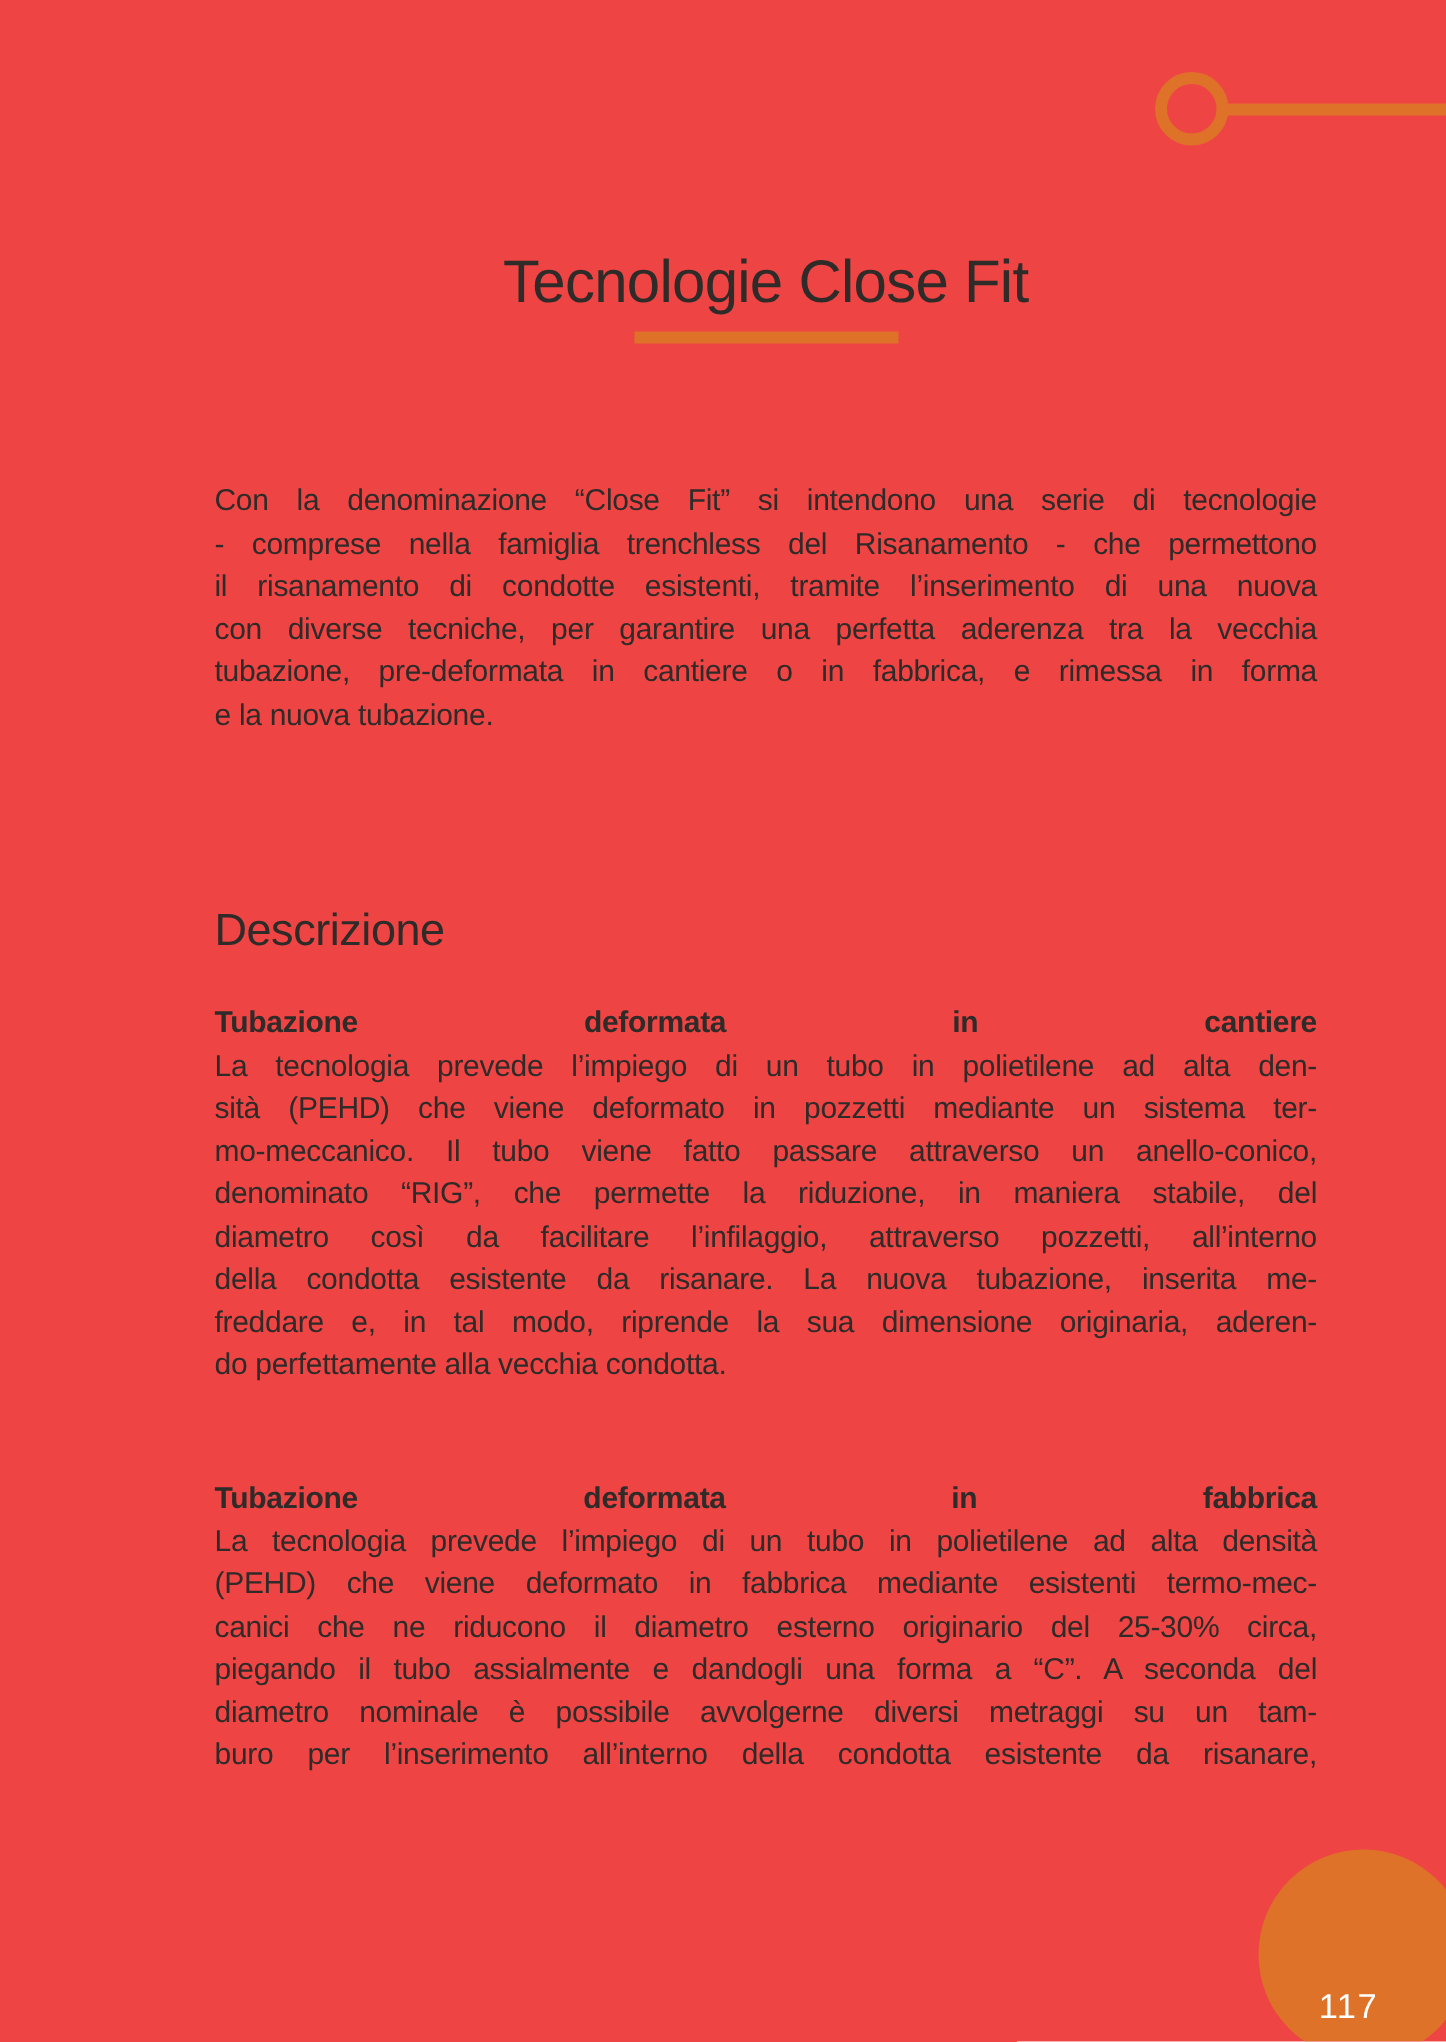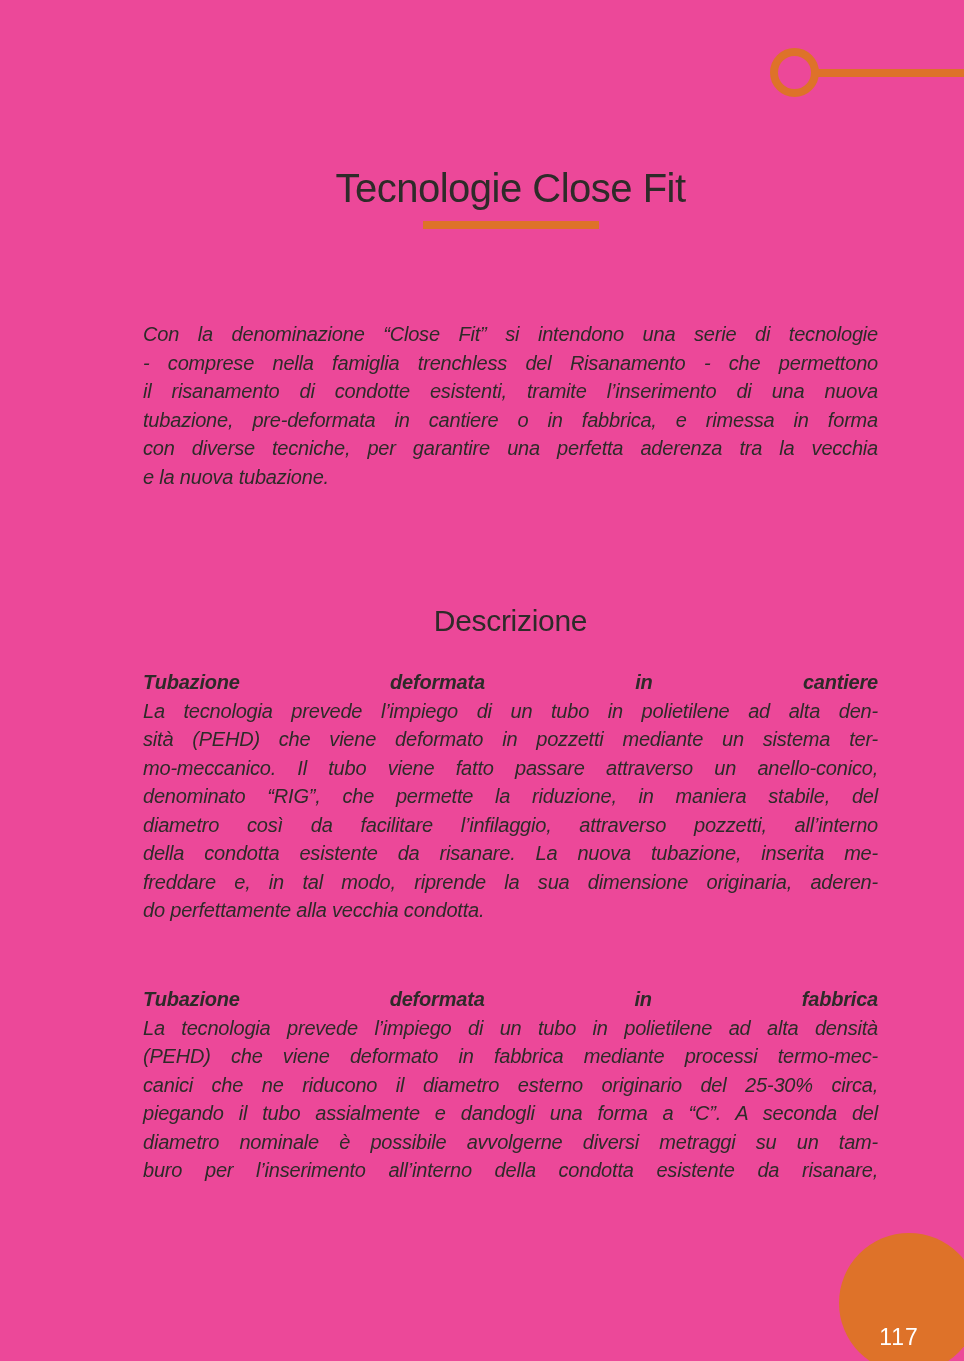--- a/index.html
+++ b/index.html
@@ -7,21 +7,21 @@
     --ink:#2E2B29;
   }
   *{margin:0;padding:0;box-sizing:border-box;}
   html,body{background:#fff;}
   body{font-family:"Liberation Sans", sans-serif;}
   .page{
     position:relative;
     width:964px;
     height:1361px;
     margin:0 auto;
-    background:#ec4899;
+    background:#ef4444;
     overflow:hidden;
   }
   
   .ornament-circle{
     position:absolute;
     left:770px; top:48px;
     width:49px; height:49px;
     border:8px solid var(--accent);
     border-radius:50%;
   }
@@ -53,29 +53,28 @@
   .textblock{
     position:absolute;
     left:143px;
     width:735px;
     font-size:20px;
     line-height:28.5px;
     letter-spacing:-0.2px;
     color:var(--ink);
     text-align:justify;
   }
-  .textblock .line{text-align-last:justify;font-style:italic;}
+  .textblock .line{text-align-last:justify;}
   .textblock .line.last{text-align-last:left;}
   .block-intro{top:320px;}
   .block-note{top:519px;}
   .section-heading{
     position:absolute;
     left:143px; top:604px;
     width:735px;
-    text-align:center;
     font-size:30px;
     line-height:34px;
     font-weight:400;
     letter-spacing:-0.3px;
     color:var(--ink);
   }
   .block-cantiere{top:668px;}
   .block-fabbrica{top:985px;}
   .subheading{
     font-weight:700;
@@ -111,22 +110,22 @@
   <div class="ornament-circle"></div>
   <div class="ornament-line"></div>
 
   <h1 class="doc-title">Tecnologie Close Fit</h1>
   <div class="title-rule"></div>
 
   <div class="textblock block-intro">
       <div class="line">Con la denominazione “Close Fit” si intendono una serie di tecnologie</div>
       <div class="line">- comprese nella famiglia trenchless del Risanamento - che permettono</div>
       <div class="line">il risanamento di condotte esistenti, tramite l’inserimento di una nuova</div>
+      <div class="line">con diverse tecniche, per garantire una perfetta aderenza tra la vecchia</div>
       <div class="line">tubazione, pre-deformata in cantiere o in fabbrica, e rimessa in forma</div>
-      <div class="line">con diverse tecniche, per garantire una perfetta aderenza tra la vecchia</div>
       <div class="line last">e la nuova tubazione.</div>
     </div>
 
 
   <h2 class="section-heading">Descrizione</h2>
 
   <div class="textblock block-cantiere">
     <div class="line subheading">Tubazione deformata in cantiere</div>
     <div>
         <div class="line">La tecnologia prevede l’impiego di un tubo in polietilene ad alta den-</div>
@@ -137,21 +136,21 @@
         <div class="line">della condotta esistente da risanare.  La nuova tubazione, inserita me-</div>
         <div class="line">freddare e, in tal modo, riprende la sua dimensione originaria, aderen-</div>
         <div class="line last">do perfettamente alla vecchia condotta.</div>
       </div>
   </div>
 
   <div class="textblock block-fabbrica">
     <div class="line subheading">Tubazione deformata in fabbrica</div>
     <div>
         <div class="line">La tecnologia prevede l’impiego di un tubo in polietilene ad alta densità</div>
-        <div class="line">(PEHD) che viene deformato in fabbrica mediante processi termo-mec-</div>
+        <div class="line">(PEHD) che viene deformato in fabbrica mediante esistenti termo-mec-</div>
         <div class="line">canici che ne riducono il diametro esterno originario del 25-30% circa,</div>
         <div class="line">piegando il tubo assialmente e dandogli una forma a “C”. A seconda del</div>
         <div class="line">diametro nominale è possibile avvolgerne diversi metraggi su un tam-</div>
         <div class="line">buro per l’inserimento all’interno della condotta esistente da risanare,</div>
       </div>
   </div>
 
   <div class="page-badge"></div>
   <div class="page-number">117</div>
 

